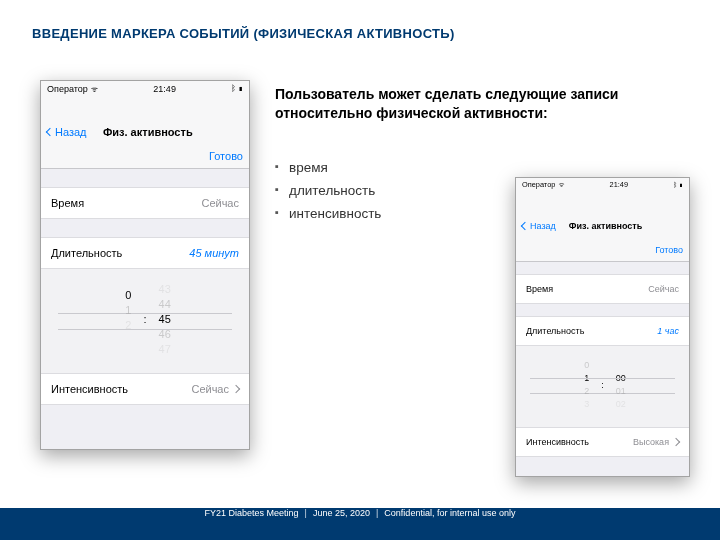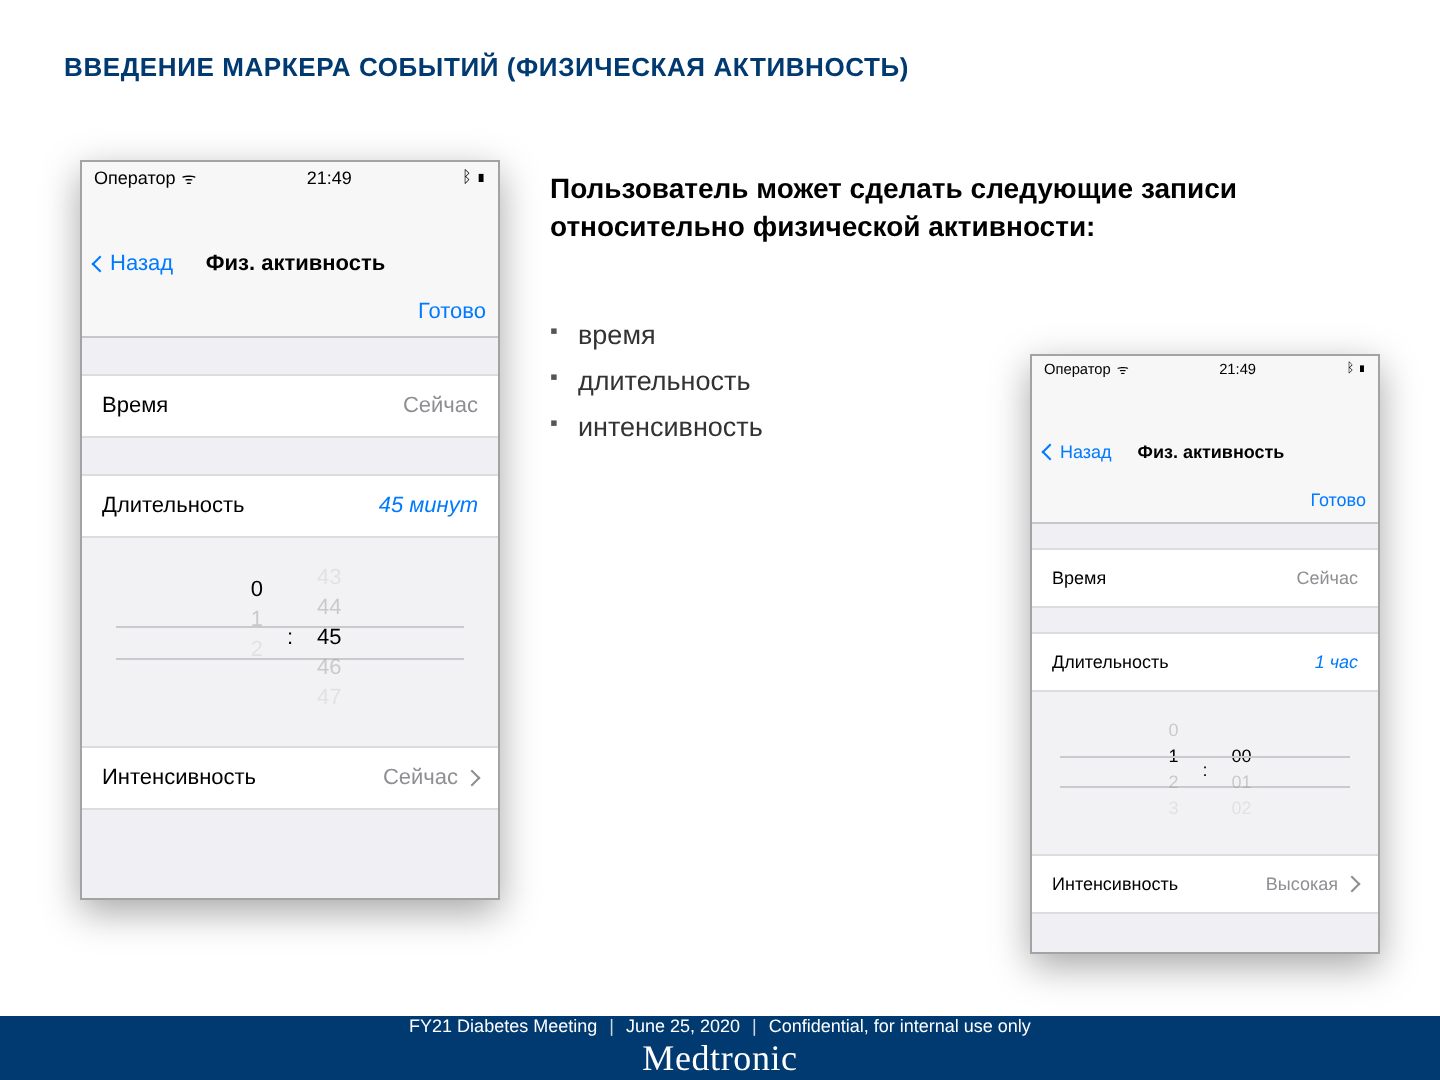--- a/index.html
+++ b/index.html
@@ -245,14 +245,13 @@
         <span>Высокая</span>
         <span class="chevron right"></span>
       </span>
   </div>
 </div>
 
 <div class="footer">
   <span>
     <span>FY21 Diabetes Meeting</span><span class="sep">|</span><span>June 25, 2020</span><span class="sep">|</span><span>Confidential, for internal use only</span>
   </span>
-  <span class="brand">Medtronic</span>
 </div>
 
 </body></html>

